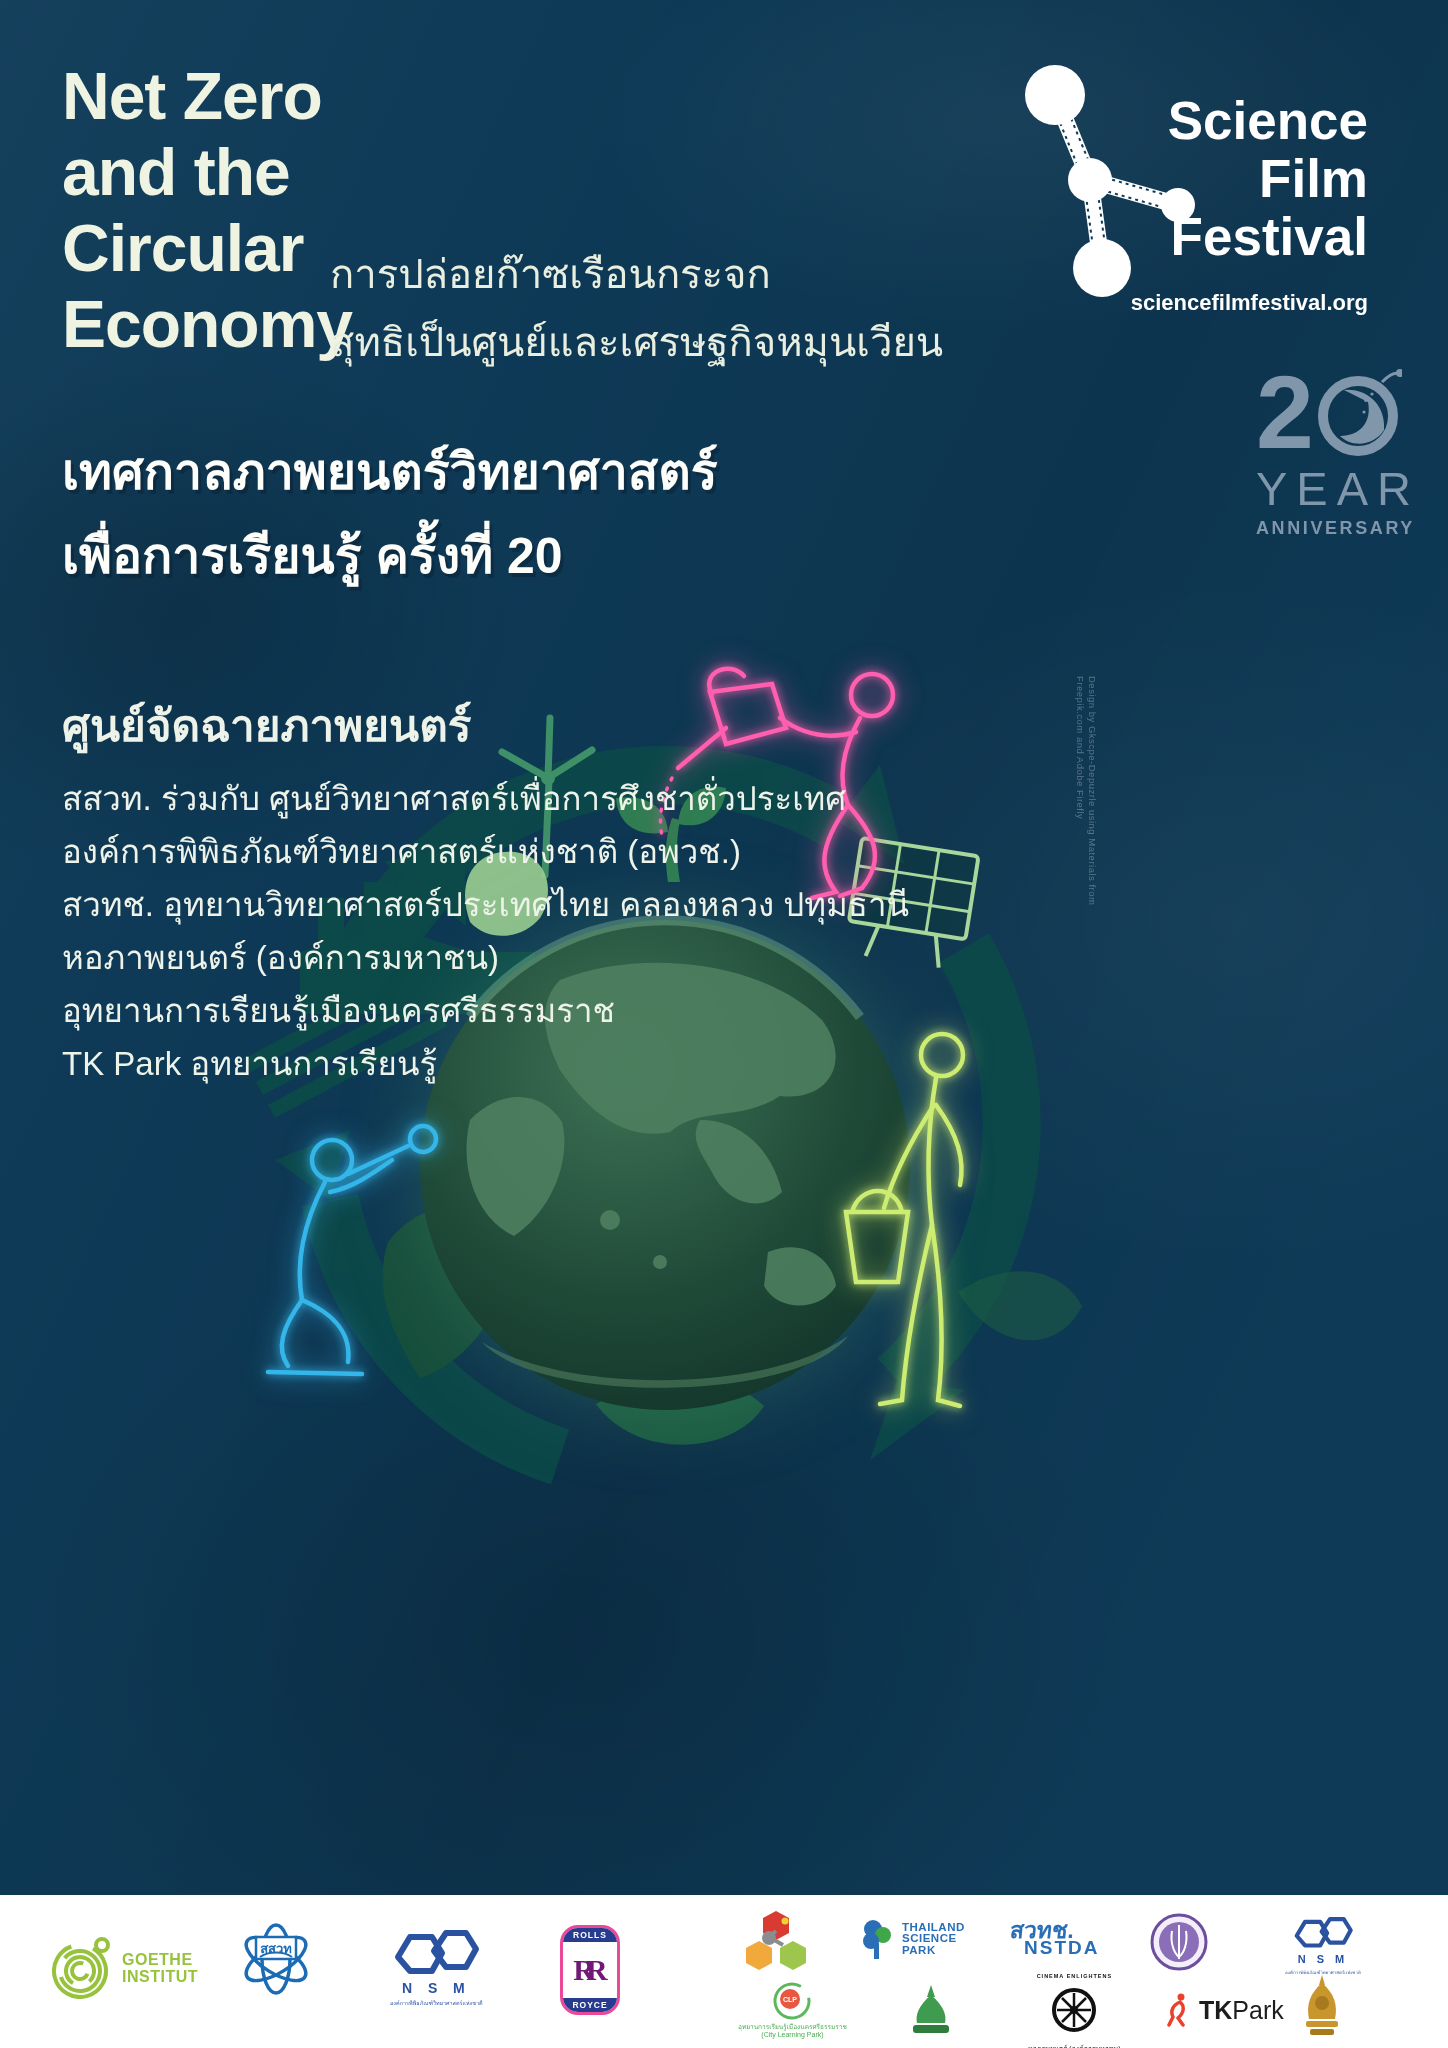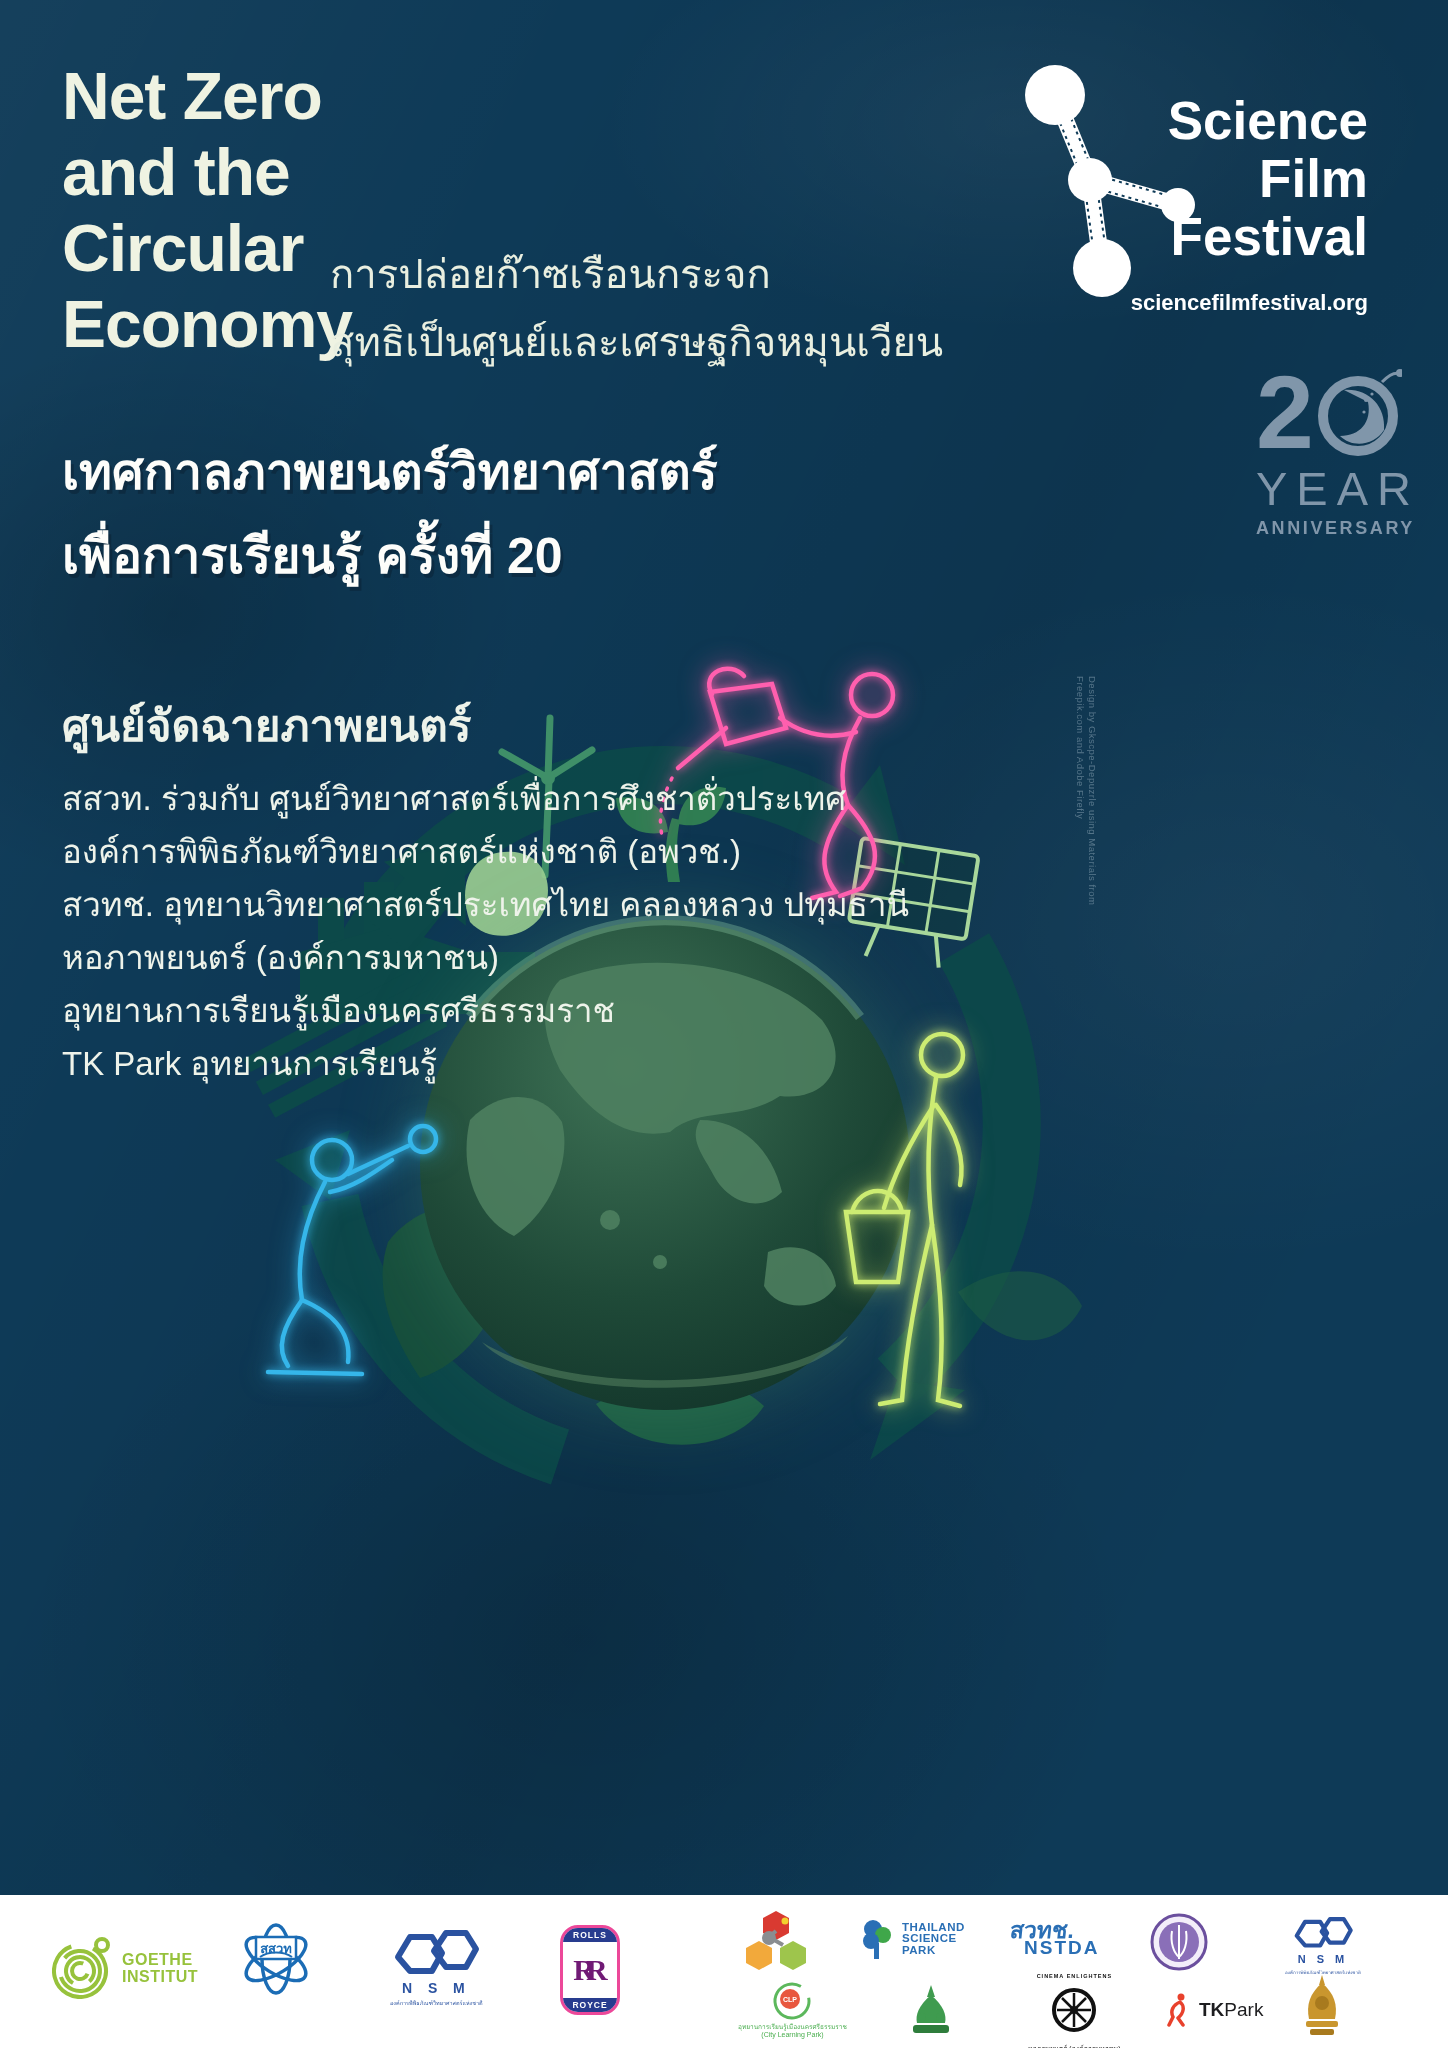--- a/index.html
+++ b/index.html
@@ -41,21 +41,21 @@
   .rr-band{background:#283c8f;color:#fff;font-size:8.5px;font-weight:700;text-align:center;letter-spacing:1px;padding:2px 0;}
   .rr-mono{flex:1;display:flex;align-items:center;justify-content:center;font-family:"Liberation Serif","DejaVu Serif",serif;font-size:30px;font-weight:700;color:#701a75;letter-spacing:-9px;padding-right:8px;}
   .tsp-text{color:#2a6fb5;font-weight:800;font-size:11.5px;line-height:11.5px;letter-spacing:.5px;}
   .nstda-wrap{color:#2a6fb5;font-weight:800;line-height:18px;}
   .nstda-th{font-size:23px;transform:skewX(-6deg);}
   .nstda-en{font-size:19px;letter-spacing:2px;margin-left:14px;}
   .clp-txt{color:#4aae4f;font-size:6.5px;line-height:8px;text-align:center;}
   .fa-wrap{display:flex;flex-direction:column;align-items:center;color:#111;}
   .fa-top{font-size:5.5px;letter-spacing:1px;font-weight:700;}
   .fa-cap{font-size:7px;margin-top:2px;}
-  .tk-text{font-size:19px;color:#1d1d1f;}
+  .tk-text{font-size:25px;color:#1d1d1f;}
   .tk-text b{font-weight:800;}
 </style>
 </head>
 <body>
 
 <div class="poster">
   <div class="texture"></div>
 
   <svg class="art" width="1448" height="1320" viewBox="0 0 1448 1320">
 

